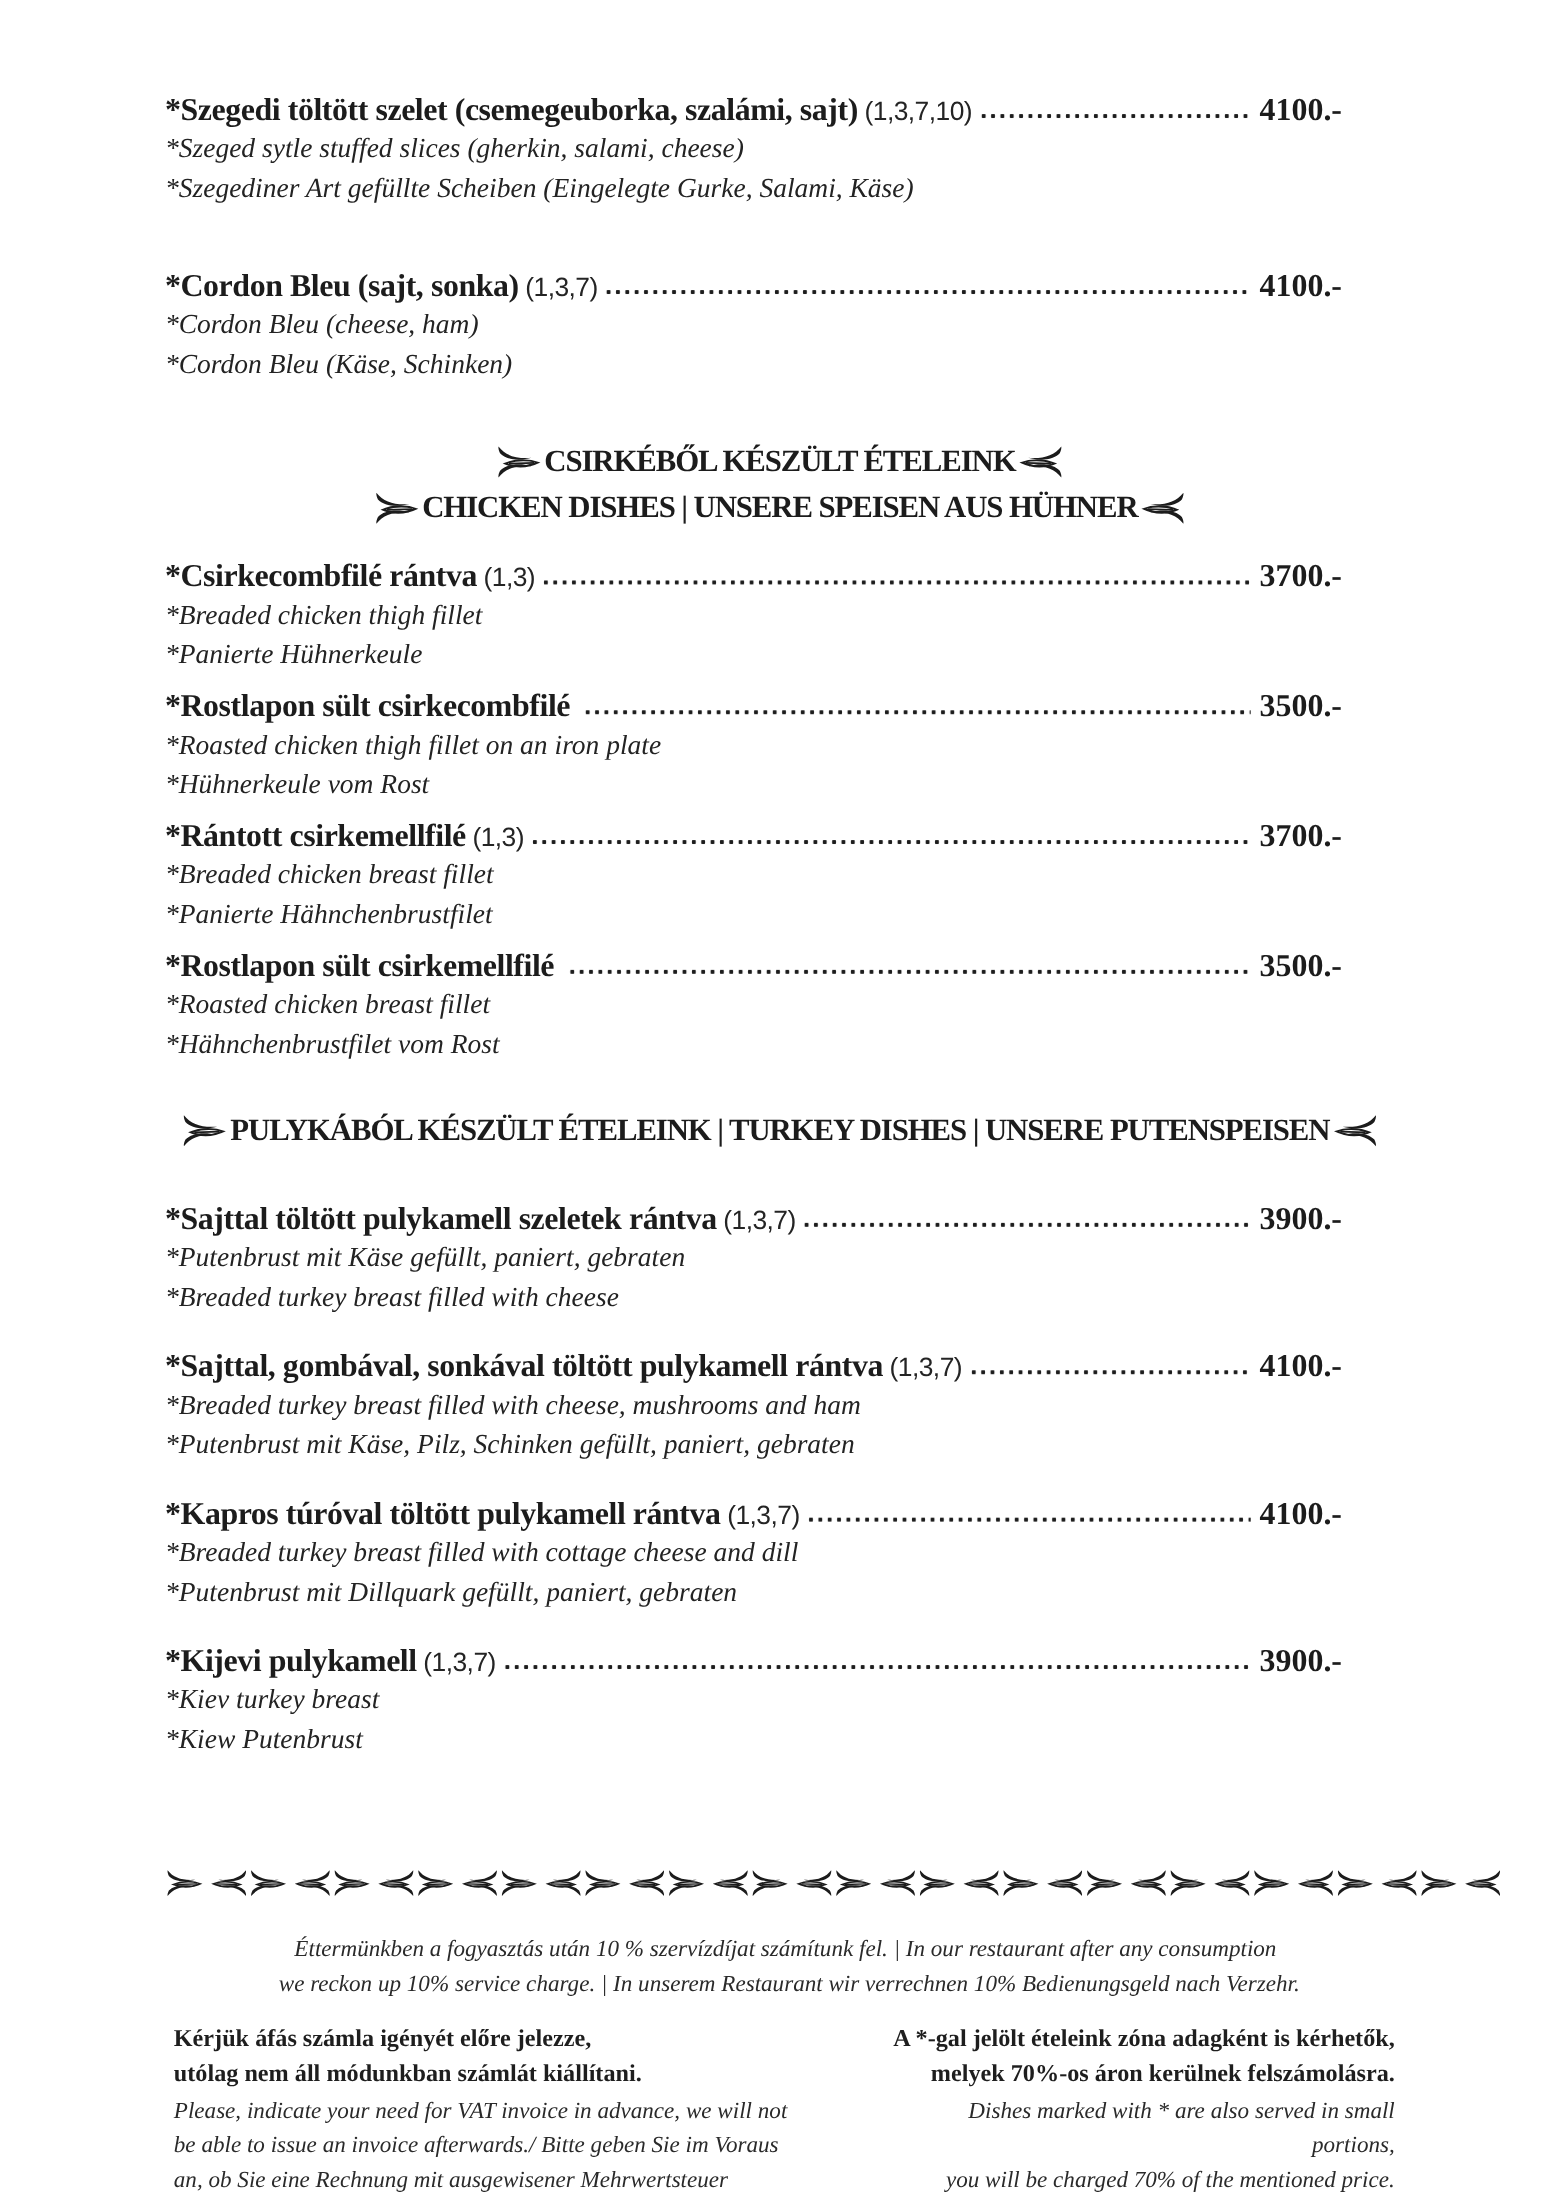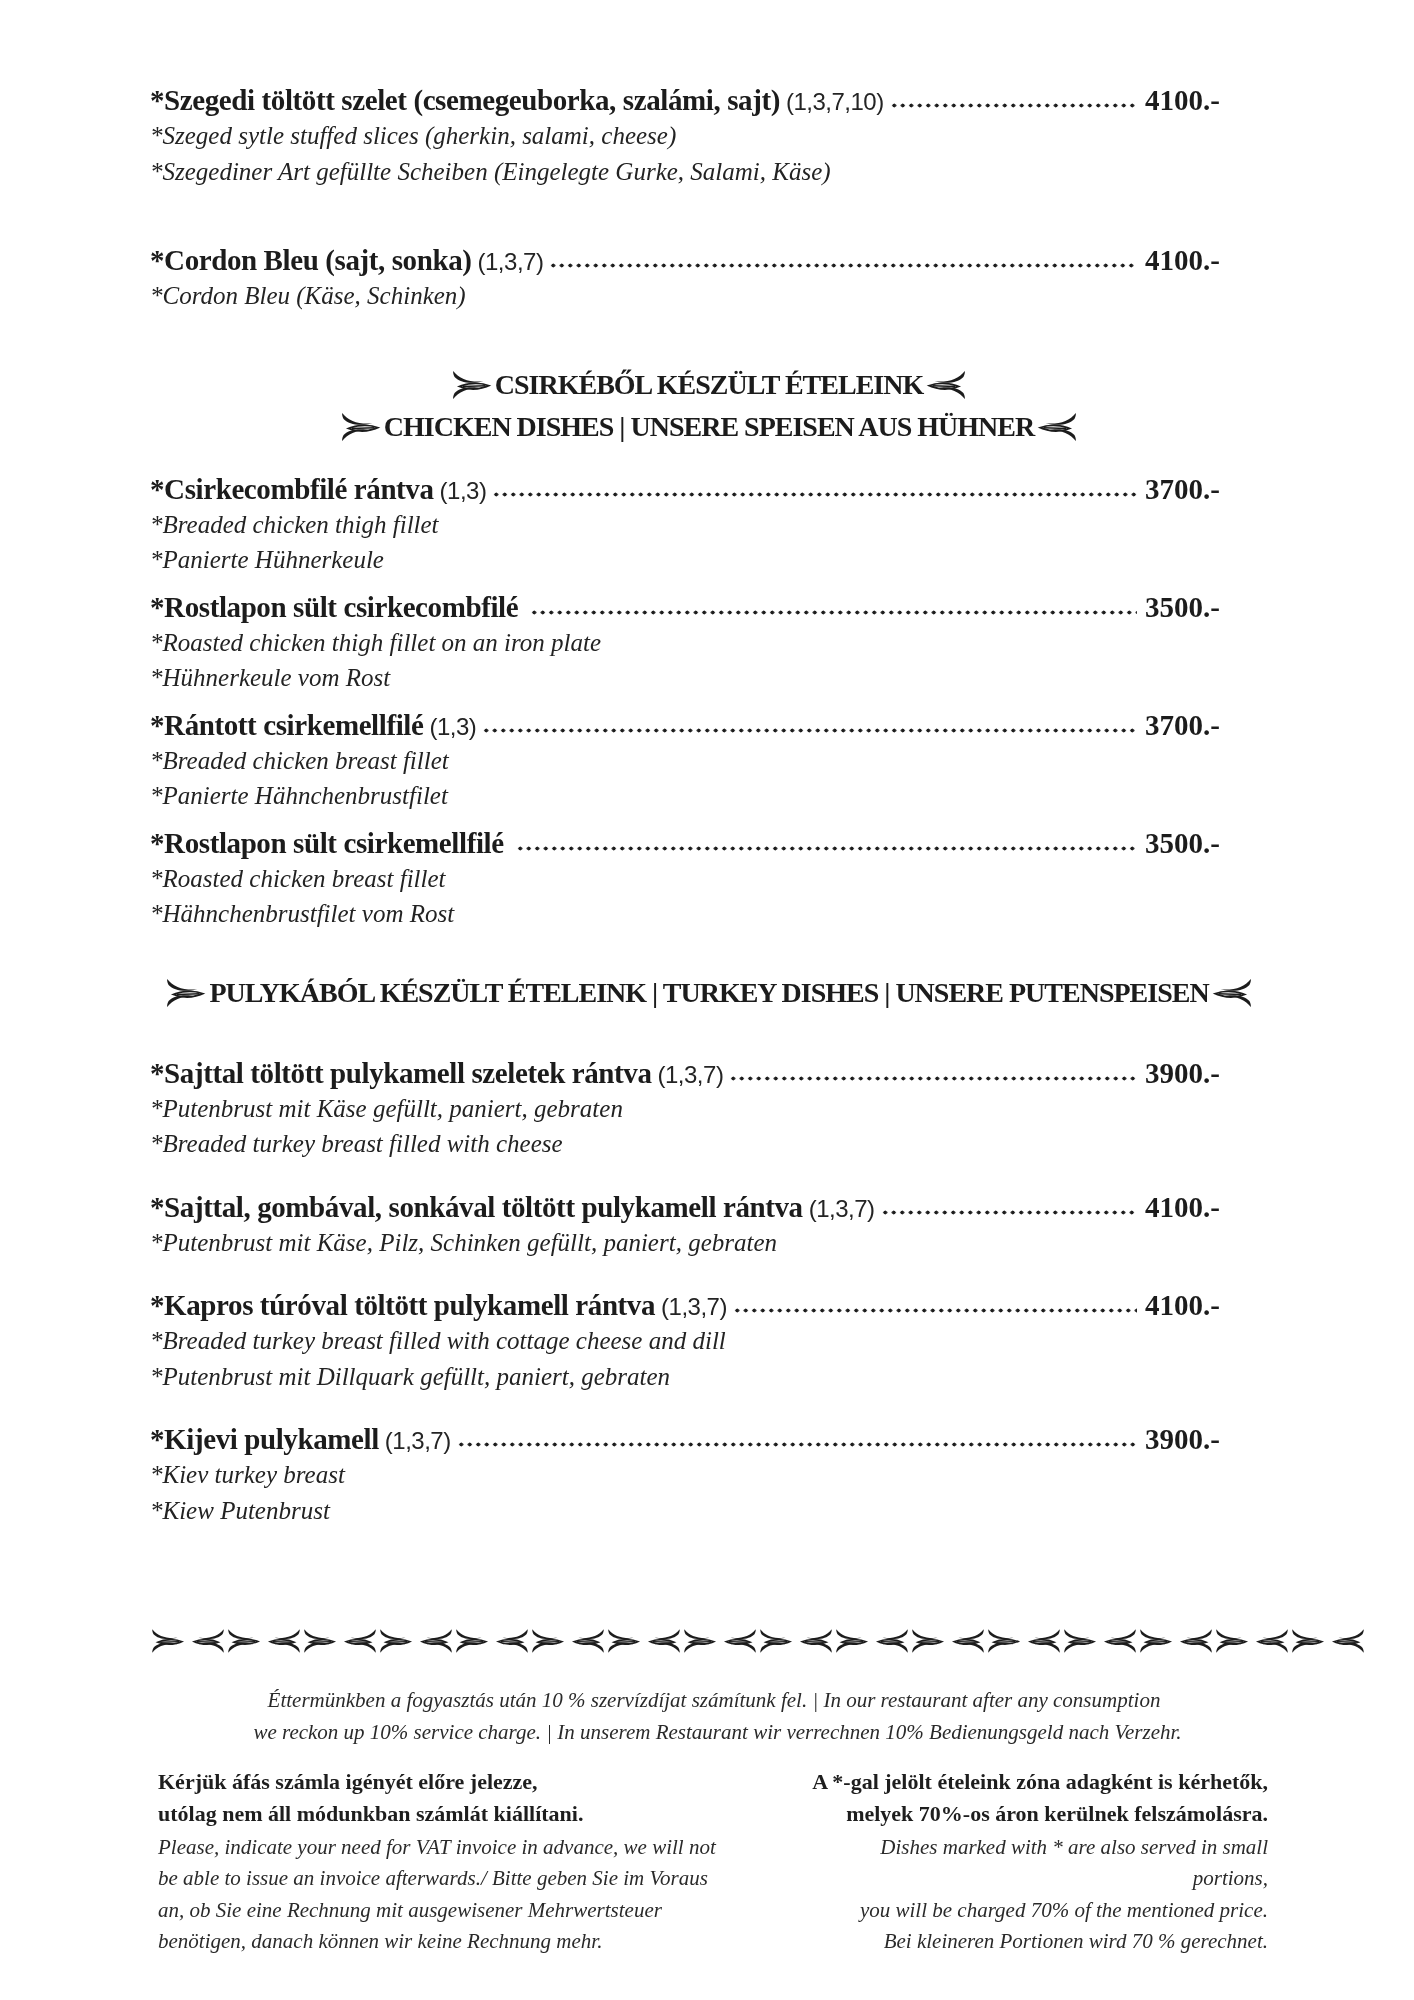--- a/index.html
+++ b/index.html
@@ -96,20 +96,21 @@
       <div class="item-sub">*Szegediner Art gefüllte Scheiben (Eingelegte Gurke, Salami, Käse)</div>
     </div>
 
     <div class="item">
       <div class="item-row">
         <span class="item-name">*Cordon Bleu (sajt, sonka)</span>
         <span class="item-allergens">(1,3,7)</span>
         <span class="leader"></span>
         <span class="item-price">4100.-</span>
       </div>
+      <div class="item-sub">*Cordon Bleu (cheese, ham)</div>
       <div class="item-sub">*Cordon Bleu (Käse, Schinken)</div>
     </div>
   </div>
 
   <div class="section sec-chicken">
     <div class="section-header">
       <svg class="orn">
           <use href="#fleuron"></use>
         </svg>
       <span>CSIRKÉBŐL KÉSZÜLT ÉTELEINK</span>
@@ -194,20 +195,21 @@
       <div class="item-sub">*Breaded turkey breast filled with cheese</div>
     </div>
 
     <div class="item">
       <div class="item-row">
         <span class="item-name">*Sajttal, gombával, sonkával töltött pulykamell rántva</span>
         <span class="item-allergens">(1,3,7)</span>
         <span class="leader"></span>
         <span class="item-price">4100.-</span>
       </div>
+      <div class="item-sub">*Breaded turkey breast filled with cheese, mushrooms and ham</div>
       <div class="item-sub">*Putenbrust mit Käse, Pilz, Schinken gefüllt, paniert, gebraten</div>
     </div>
 
     <div class="item">
       <div class="item-row">
         <span class="item-name">*Kapros túróval töltött pulykamell rántva</span>
         <span class="item-allergens">(1,3,7)</span>
         <span class="leader"></span>
         <span class="item-price">4100.-</span>
       </div>

